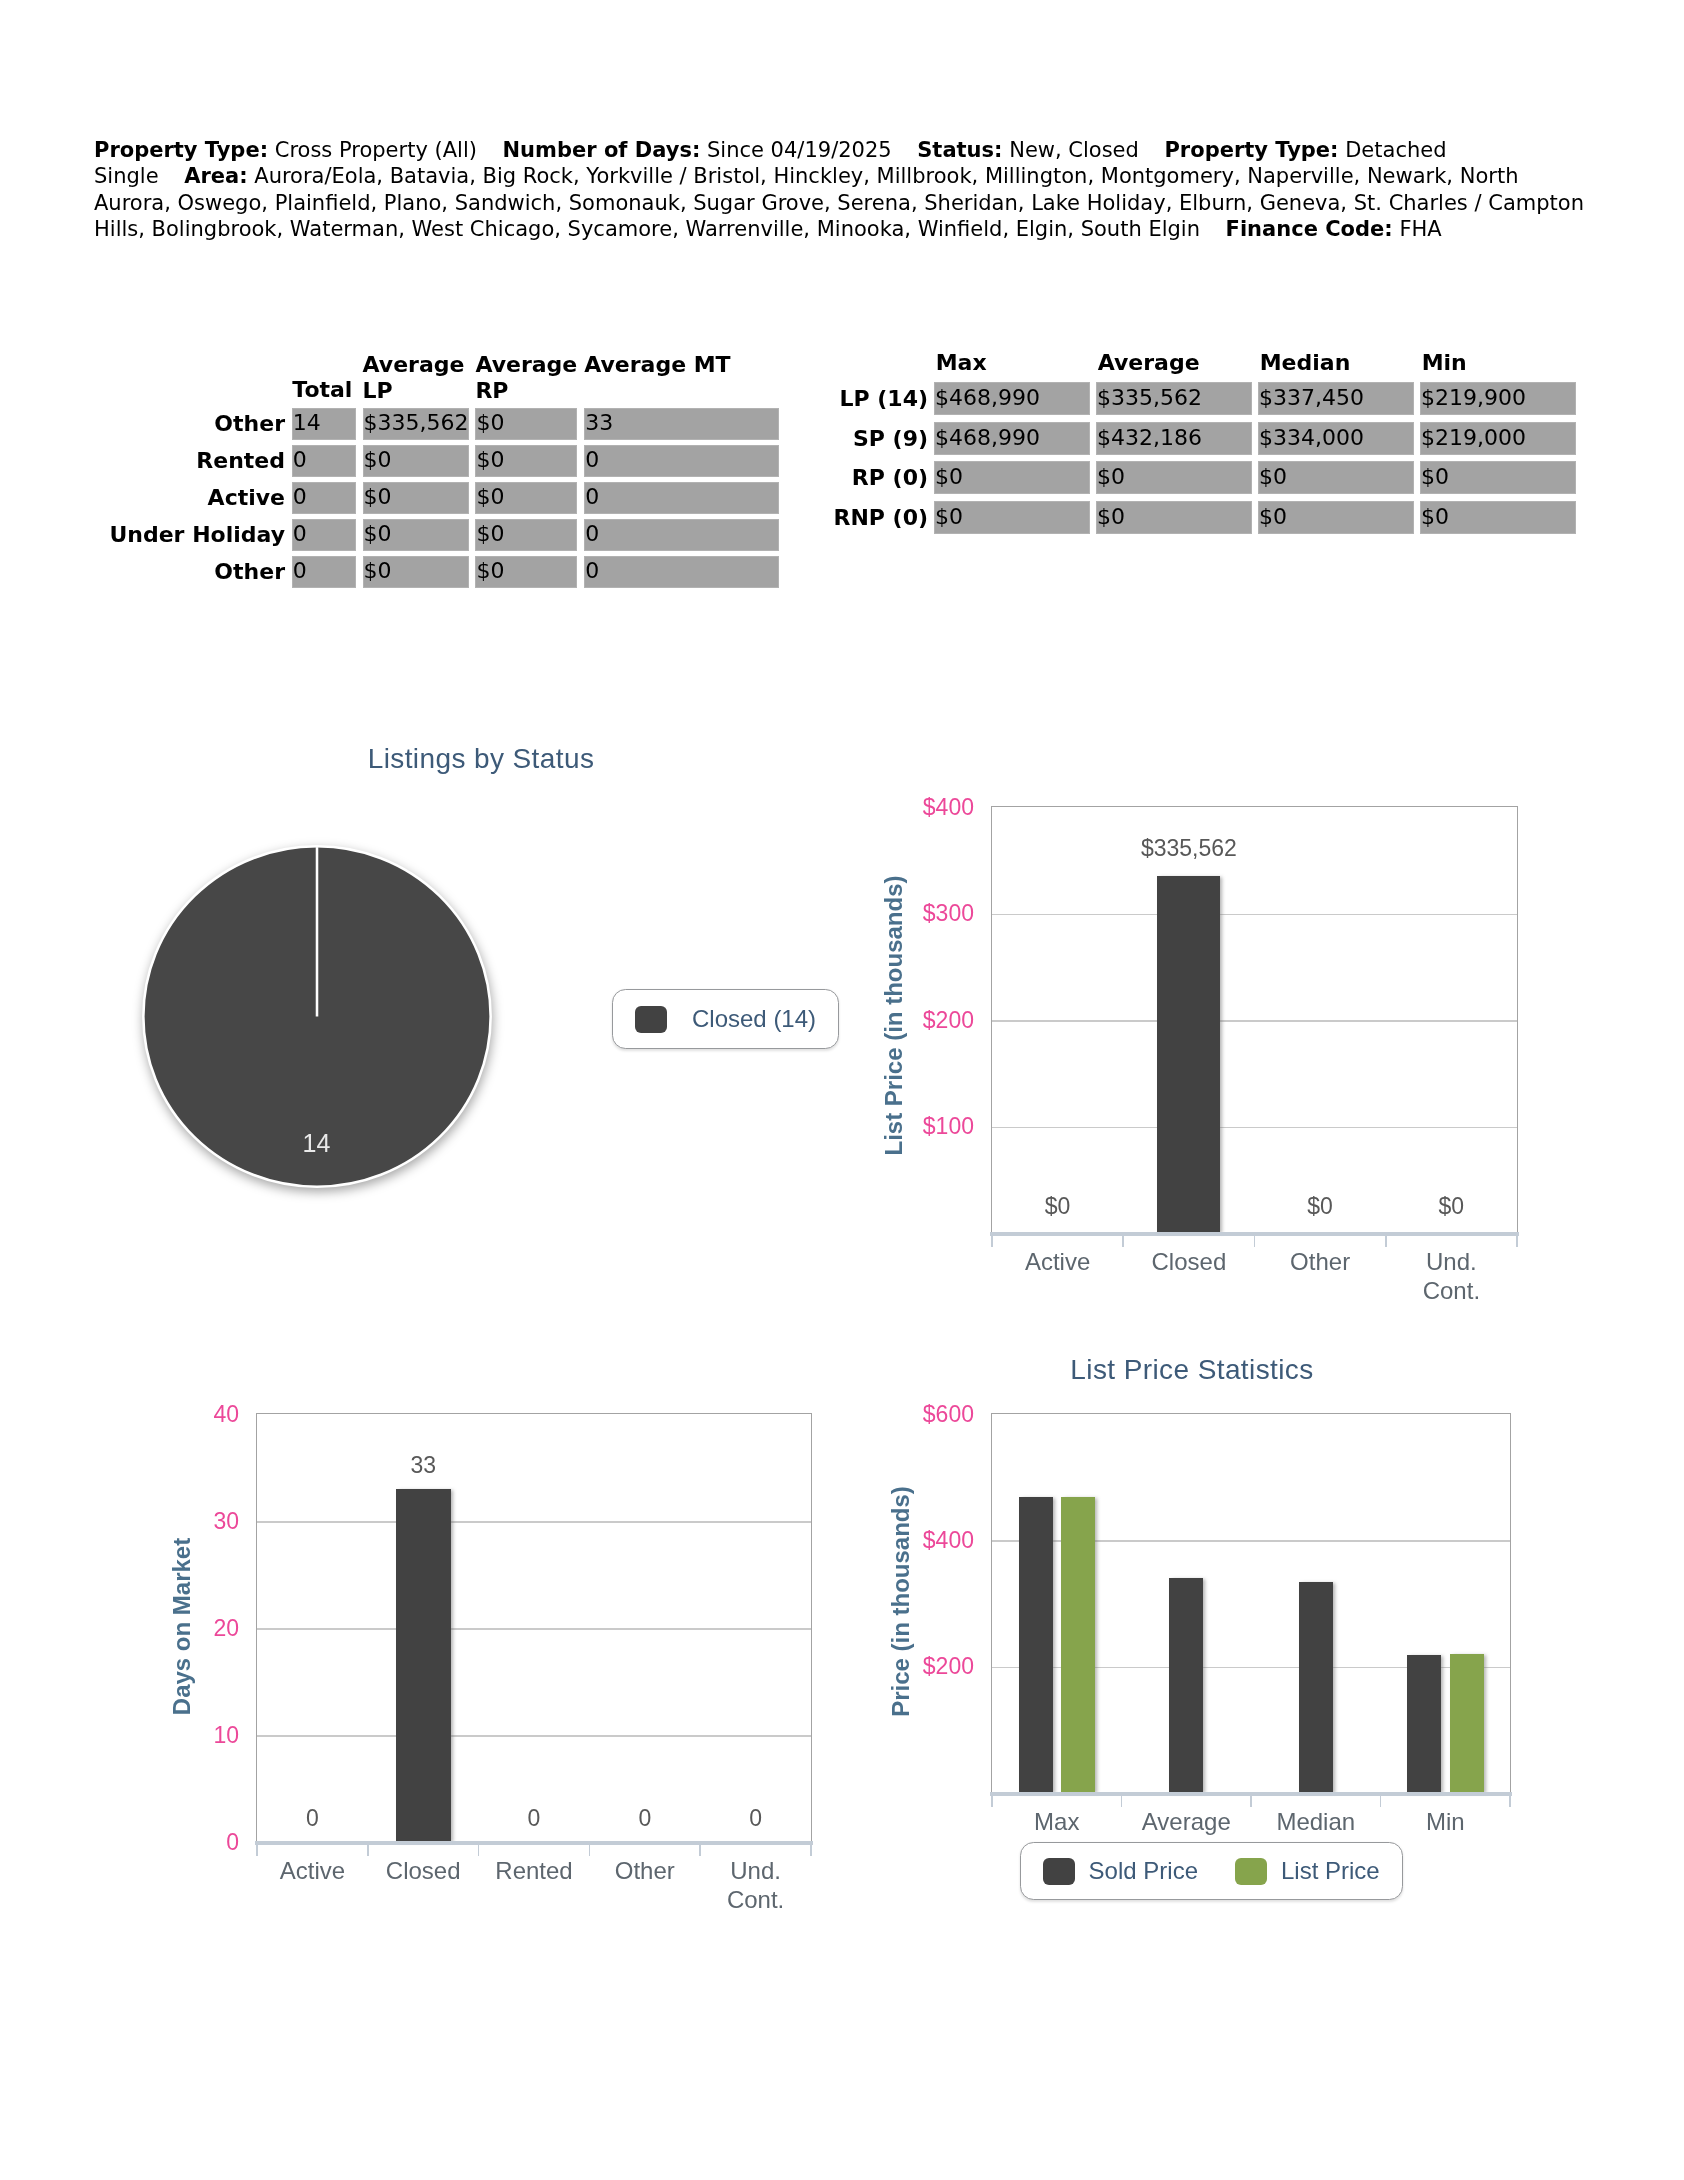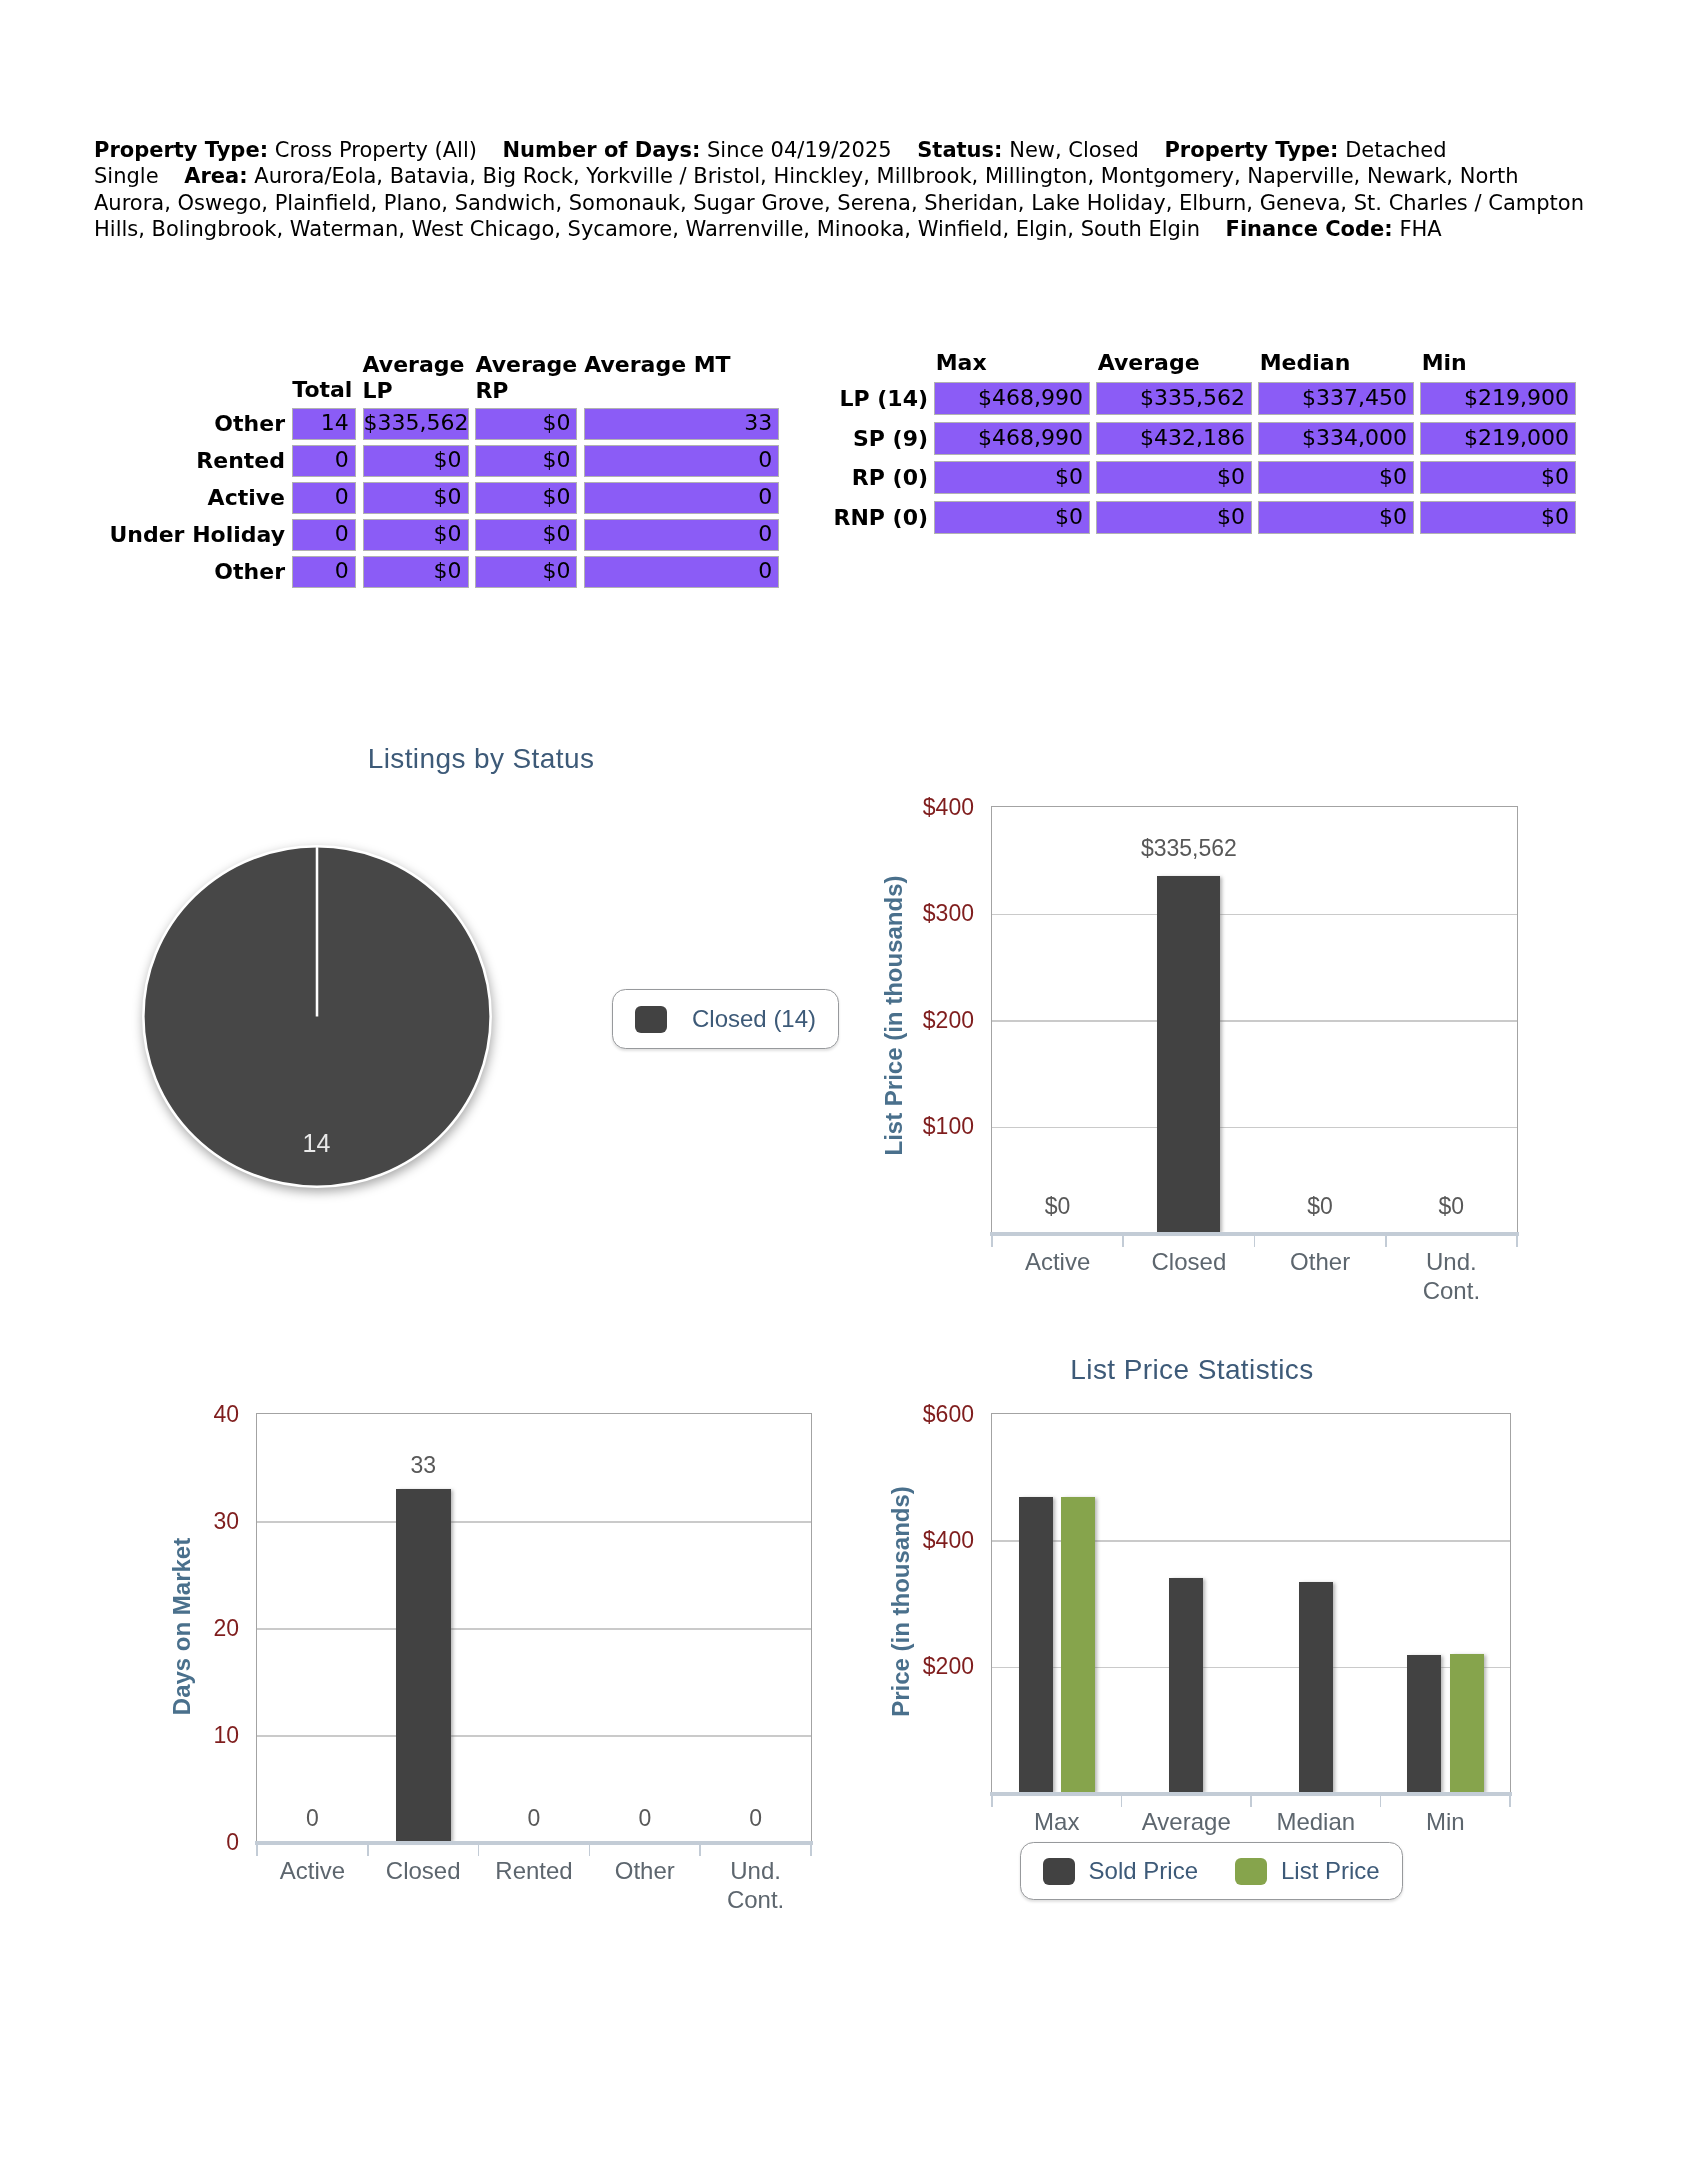--- a/index.html
+++ b/index.html
@@ -13,42 +13,42 @@
   .report-header .seg-val{margin-right:25.6px;}
 
   
   .left-table{position:absolute;left:94px;top:352px;display:grid;
     grid-template-columns:191px 64px 106px 102px 195px;
     grid-template-rows:51px repeat(5,32px);column-gap:6.8px;row-gap:5.1px;
     font-size:22px;}
   .lt-h{font-weight:bold;font-size:22px;line-height:25.6px;}
   .lt-h-total{display:flex;align-items:flex-end;justify-content:flex-end;padding-right:3.4px;}
   .lt-label{font-weight:bold;text-align:right;line-height:32px;white-space:nowrap;font-size:22px;}
-  .cell{border:1.7px solid #b2b2b2;background:#8b5cf6;text-align:right;
+  .cell{border:1.7px solid #b2b2b2;background:#a3a3a3;text-align:left;
     line-height:28px;padding-right:6px;box-sizing:border-box;font-size:22px;}
 
   
   .right-table{position:absolute;left:826px;top:351px;display:grid;
     grid-template-columns:102px 156px 156px 156px 156px;
     grid-template-rows:24px repeat(4,33px);column-gap:6px;row-gap:6.8px;
     font-size:22px;}
   .rt-h{font-weight:bold;font-size:22px;line-height:24px;padding-left:1.7px;}
   .rt-label{font-weight:bold;text-align:right;line-height:33px;white-space:nowrap;font-size:22px;}
   .right-table .cell{line-height:29px;}
 
   
   .chart-title{position:absolute;text-align:center;font-family:"Liberation Sans",sans-serif;
     font-size:28px;color:#3d5a78;letter-spacing:0.4px;}
   .ylab{position:absolute;text-align:center;font-family:"Liberation Sans",sans-serif;
     font-weight:bold;font-size:24px;color:#4a708c;transform:rotate(-90deg);line-height:29px;}
   .plot{position:absolute;border:1.7px solid #a3a3a3;background:#fff;box-sizing:content-box;}
   .grid{position:absolute;left:0;right:0;height:1.7px;background:#9e9e9e;opacity:.55;}
   .baseline{position:absolute;left:-1.7px;right:-1.7px;bottom:-3.4px;height:4.3px;background:#c3ccd6;}
   .ytick{position:absolute;left:-129px;width:111px;text-align:right;
-    font-family:"Liberation Sans",sans-serif;font-size:23px;color:#7f1d1d;line-height:29px;}
+    font-family:"Liberation Sans",sans-serif;font-size:23px;color:#ec4899;line-height:29px;}
   .xtick{position:absolute;top:100%;width:1.7px;height:13.6px;background:#c3ccd6;}
   .slots{position:absolute;left:0;top:0;right:0;bottom:0;display:flex;}
   .slot{flex:1;display:flex;flex-direction:column;align-items:center;justify-content:flex-end;}
   .pair{display:flex;align-items:flex-end;gap:8.5px;height:100%;width:100%;justify-content:center;}
   .bar{box-shadow:3.4px 0.9px 3.4px rgba(110,110,110,.5);}
   .bar.dark{background:#424242;}
   .bar.green{background:#86a44c;}
   .bar-label{font-family:"Liberation Sans",sans-serif;font-size:23px;color:#585858;line-height:25.6px;}
   .cats{position:absolute;top:calc(100% + 13.6px);left:0;right:0;display:flex;}
   .cat{flex:1;text-align:center;font-family:"Liberation Sans",sans-serif;

